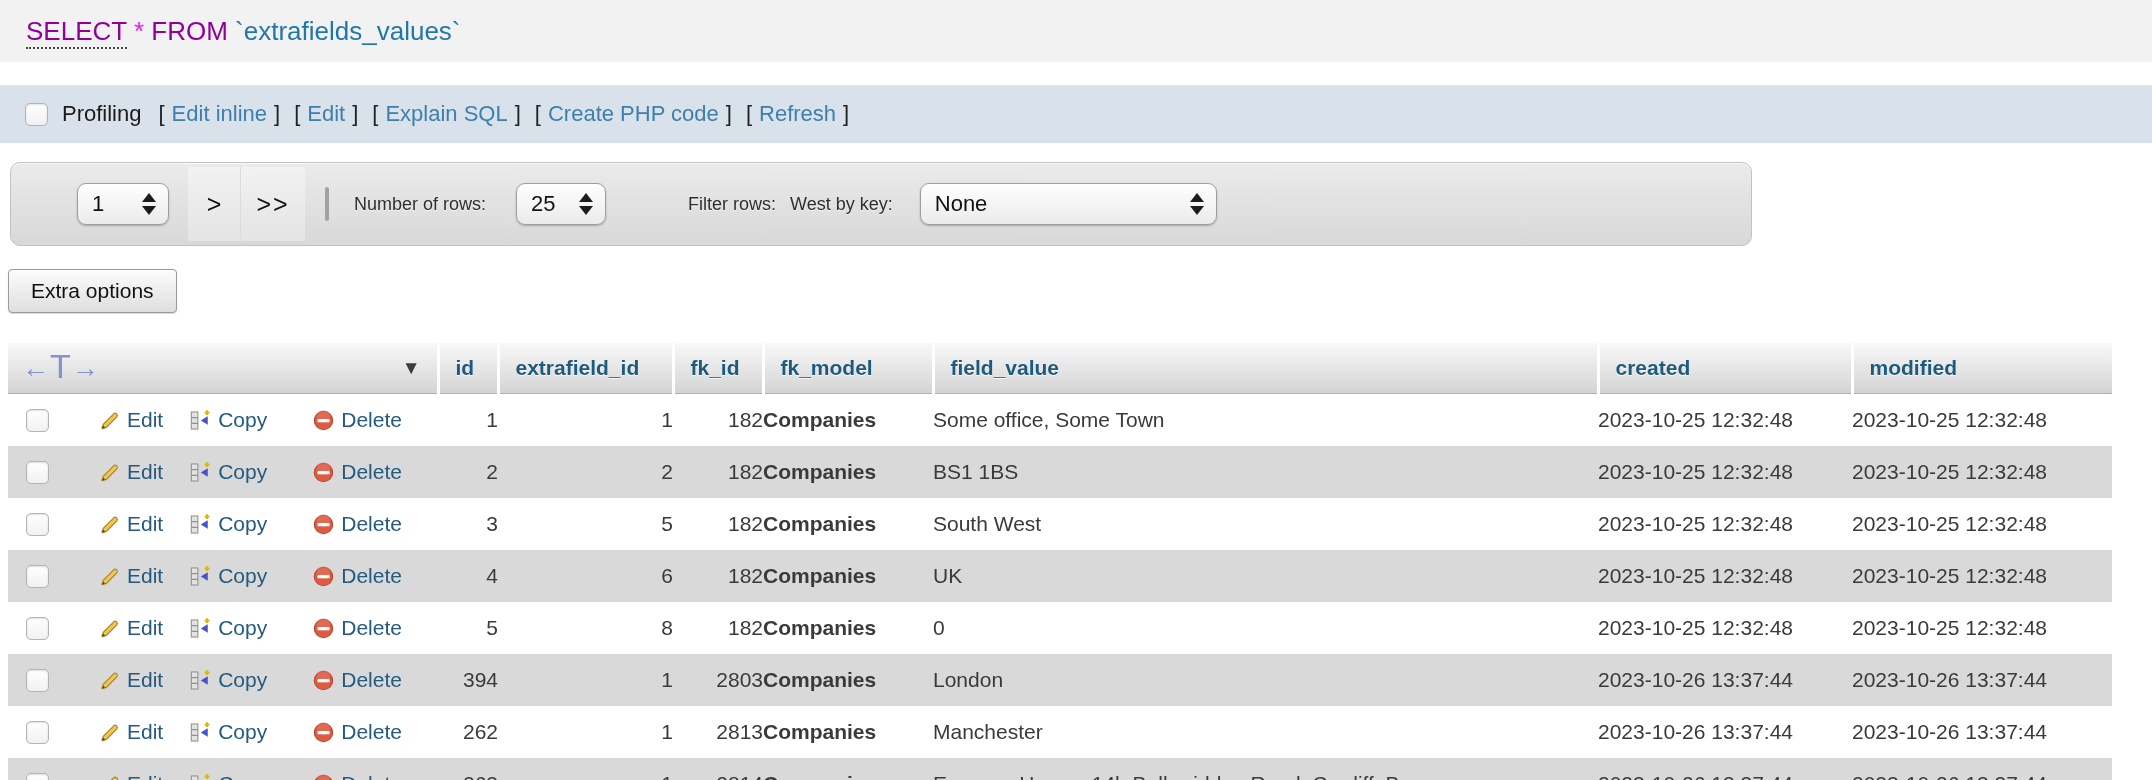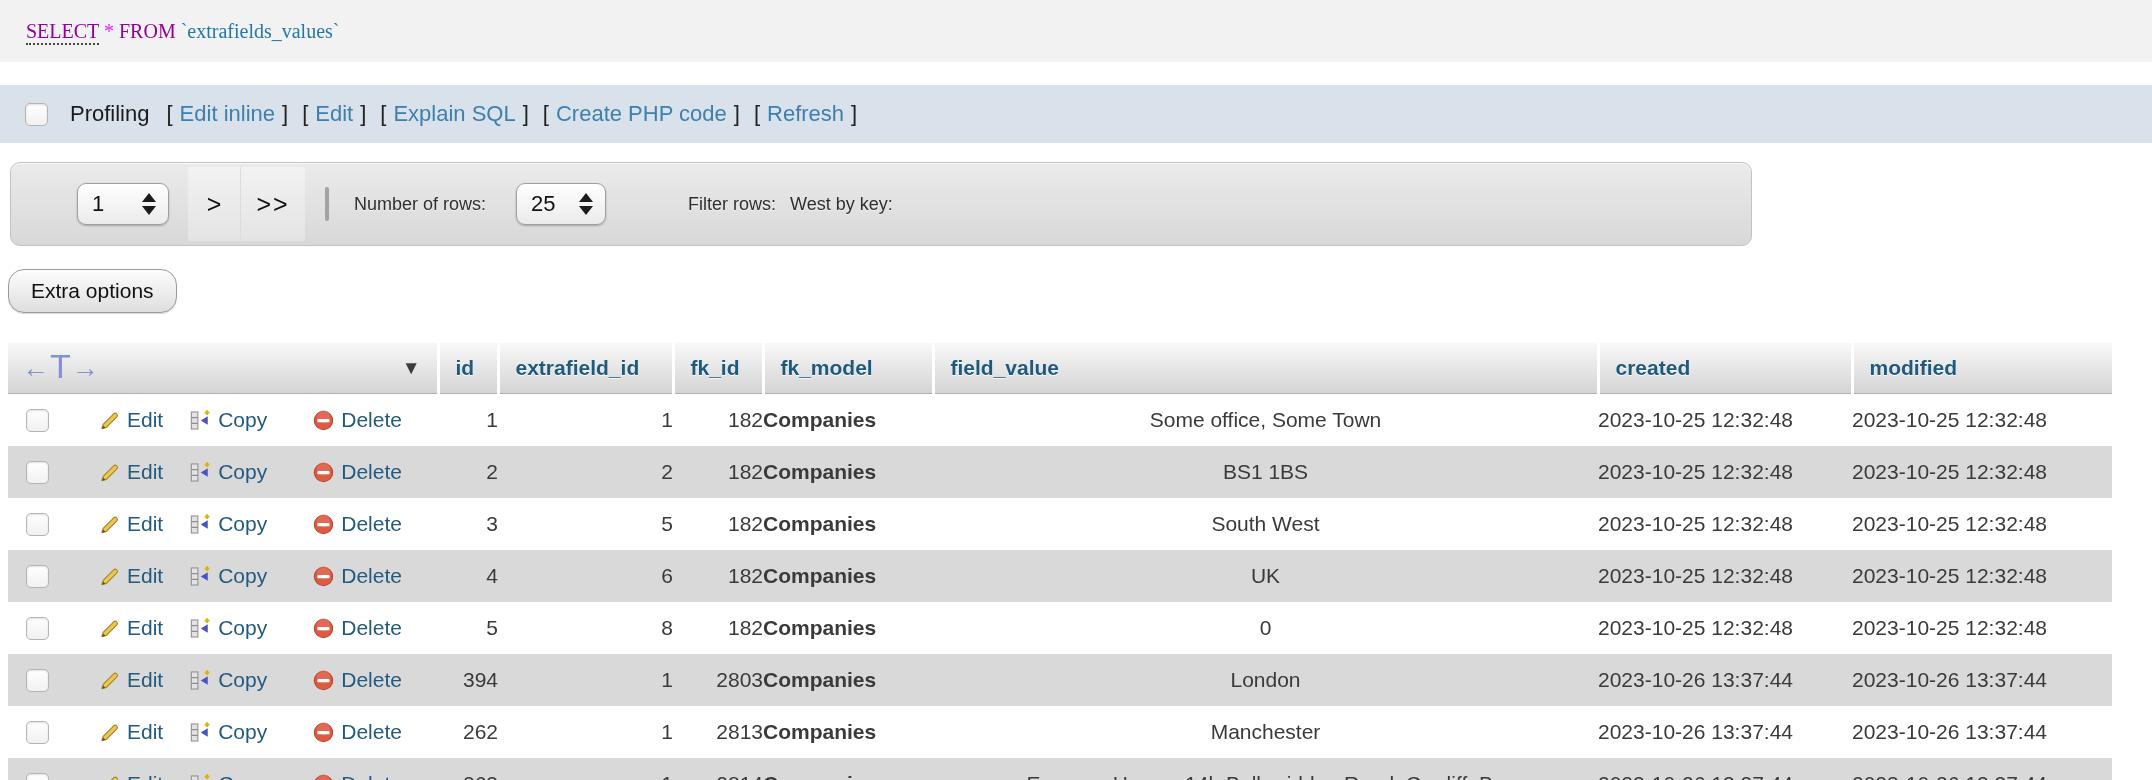--- a/index.html
+++ b/index.html
@@ -6,37 +6,37 @@
   body{
     width:2152px;height:780px;overflow:hidden;background:#fff;
     font-family:"Liberation Sans", sans-serif;color:#333;
     -webkit-font-smoothing:antialiased;
   }
   
   .sql-box{
     width:100%;height:62px;background:#f2f2f2;
     display:flex;align-items:center;box-sizing:border-box;padding-left:26px;
   }
-  .sql-code{font-family:Liberation Serif, serif;font-size:20px;letter-spacing:0;}
+  .sql-code{font-family:Liberation Sans, sans-serif;font-size:26px;letter-spacing:0;}
   .kw{color:#90009a;}
   .kw-select{border-bottom:2px dotted #444;padding-bottom:1px;}
   .op-star{color:#e621e6;}
   .ident{color:#2277aa;}
 
   
   .profiling-bar{
     margin-top:23px;width:100%;height:58px;background:#d9e2ea;
     display:flex;align-items:center;box-sizing:border-box;padding-left:25px;
   }
   .checkbox{
     width:21px;height:21px;border:1px solid #b4b4b4;border-radius:5px;
     background:linear-gradient(#ffffff,#f1f1f1);
     box-shadow:inset 0 1px 2px rgba(0,0,0,.12);flex:0 0 auto;
   }
-  .profiling-label{margin-left:22px;font-size:22px;color:#1a1a1a;}
+  .profiling-label{margin-left:14px;font-size:22px;color:#1a1a1a;}
   .profiling-links{display:flex;align-items:center;margin-left:10px;font-size:22px;}
   .bracket{color:#222;margin:0 7px;}
   .plink{color:#3d7fae;text-decoration:none;cursor:pointer;}
 
   
   .toolbar{
     margin:19px 0 0 10px;width:1742px;height:84px;box-sizing:border-box;
     background:linear-gradient(#ebebeb,#d8d8d8);
     border:1px solid #c2c2c2;border-radius:10px;
     box-shadow:inset 0 1px 0 #fafafa;
@@ -72,21 +72,21 @@
     padding:0 12px;outline:none;box-shadow:inset 0 1px 2px rgba(0,0,0,.08);
   }
   .filter-input::placeholder{color:#9a9a9a;}
   .lbl-sort{margin-left:14px;}
   .sort-select{width:297px;margin-left:27px;}
 
   
   .extra-btn{
     margin:23px 0 0 8px;height:44px;padding:0 22px;
     background:linear-gradient(#fdfdfd,#dedede);
-    border:1px solid #9a9a9a;border-radius:16px;
+    border:1px solid #9a9a9a;border-radius:4px;
     font-family:"Liberation Sans", sans-serif;font-size:21px;color:#111;
     box-shadow:0 1px 1px rgba(0,0,0,.15);cursor:pointer;
   }
 
   
   .results{margin:30px 0 0 8px;width:2104px;border-collapse:collapse;table-layout:fixed;}
   .results th{
     height:50px;padding:0;background:linear-gradient(#f8f8f8,#d4d4d4);
     border-bottom:1px solid #b0b0b0;text-align:left;vertical-align:middle;
   }
@@ -94,21 +94,21 @@
   .col-head{
     font-size:21px;font-weight:bold;color:#1e5a7d;cursor:pointer;
     padding-left:8px;display:block;text-shadow:0 1px 0 rgba(255,255,255,.9);
     white-space:nowrap;overflow:hidden;
   }
   .results td{height:52px;padding:0;vertical-align:middle;font-size:21px;color:#3a3a3a;white-space:nowrap;overflow:hidden;}
   .results tr.striped td{background:#d9d9d9;}
   .num{text-align:right;padding-right:12px;}
   .td-id{padding-right:10px;}
   .td-model{padding-left:12px;font-weight:bold;}
-  .td-value{padding-left:18px;text-align:center;}
+  .td-value{padding-left:18px;}
   .td-created{padding-left:6px;}
   .td-modified{padding-left:11px;}
 
   .actions-head{display:flex;align-items:center;height:50px;padding:0 16px 0 14px;}
   .reorder-handle{display:flex;align-items:center;color:#8292d2;cursor:pointer;}
   .rh-arrow{font-size:27px;line-height:1;}
   .rh-t{font-size:34px;line-height:1;margin:0 1px 4px 1px;font-weight:400;}
   .options-caret{margin-left:auto;font-size:19px;color:#3c3c3c;cursor:pointer;}
 
   .actions-cell{display:flex;align-items:center;height:52px;padding-left:10px;}
@@ -172,20 +172,27 @@
   <span class="tb-label lbl-rows">Number of rows:</span>
   <div class="select-pill rows-select">
     <span>25</span>
     <span class="stepper">
         <span class="tri-up"></span>
         <span class="tri-down"></span>
       </span>
   </div>
   <span class="tb-label lbl-filter">Filter rows:</span>
   <span class="tb-label lbl-sort">West by key:</span>
+  <div class="select-pill sort-select">
+    <span>None</span>
+    <span class="stepper">
+        <span class="tri-up"></span>
+        <span class="tri-down"></span>
+      </span>
+  </div>
 </div>
 
 
 <button class="extra-btn">Extra options</button>
 
 
 <table class="results">
   <colgroup>
     <col style="width:430px">
       <col style="width:60px">

